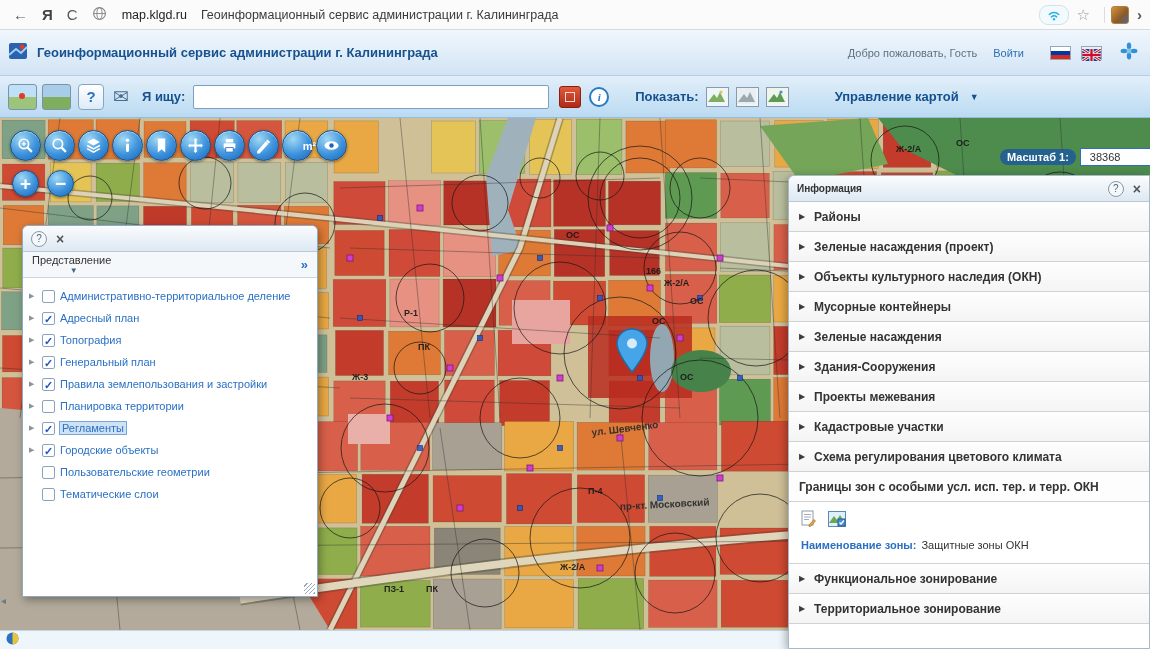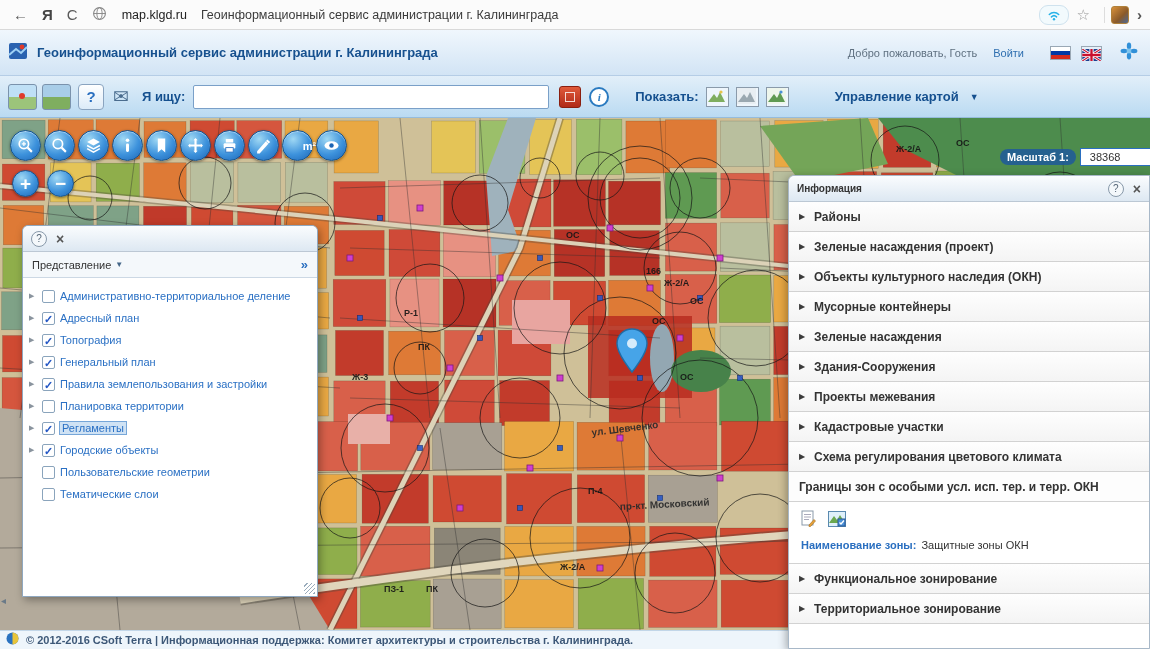--- a/index.html
+++ b/index.html
@@ -66,21 +66,21 @@
 
   
   .panel-head{height:25px;background:linear-gradient(#fafcfe,#dde8f2);border-bottom:1px solid #bcc8d4;display:flex;align-items:center;padding:0 8px;border-radius:6px 6px 0 0;}
   .panel-title{font-weight:bold;font-size:10px;color:#333;flex:1;}
   .help-circle{width:14px;height:14px;border-radius:50%;border:1px solid #8899aa;color:#556677;font-size:10px;line-height:1;display:flex;align-items:center;justify-content:center;margin-right:9px;background:#f4f8fb;flex:none;cursor:pointer;}
   .close-x{color:#555;font-weight:bold;font-size:14px;line-height:1;cursor:pointer;}
 
   
   .legend{position:absolute;left:22px;top:225px;width:296px;height:372px;background:#fff;border:1px solid #90a8c0;border-radius:6px 6px 0 0;box-shadow:2px 3px 9px rgba(0,0,0,.35);z-index:10;box-sizing:border-box;}
   .legend-toolbar{height:25px;border-bottom:1px solid #ccd8e4;display:flex;align-items:center;padding:0 9px;background:#f4f8fb;}
-  .view-btn{font-size:11px;color:#333;display:flex;align-items:center;cursor:pointer;}
+  .view-btn{font-size:11px;color:#333;display:flex;align-items:center;cursor:pointer;flex-direction:column;}
   .view-btn .caret{color:#446688;margin-left:4px;font-size:8px;}
   .dbl-chevron{margin-left:auto;color:#2a6fc0;font-weight:bold;font-size:13px;cursor:pointer;}
   .legend-items{padding:7px 4px 0 6px;}
   .litem{display:flex;align-items:center;height:22px;}
   .tri{width:12px;flex:none;font-size:7px;color:#8a949e;}
   .cb{width:13px;height:13px;border:1px solid #8aa4bc;border-radius:2px;background:#fff;margin:0 5px 0 1px;flex:none;font-size:11px;line-height:12px;text-align:center;font-weight:bold;color:transparent;box-sizing:border-box;cursor:pointer;}
   .cb.checked{color:#2457c5;}
   .llabel{font-size:11px;color:#2a70c4;white-space:nowrap;cursor:pointer;}
   .llabel.selected{background:#cfe2f4;outline:1px solid #76a6d8;padding:0 2px;}
   .grip{position:absolute;right:2px;bottom:2px;width:11px;height:11px;background:repeating-linear-gradient(135deg,transparent 0 2px,#9aacbc 2px 3px);}
@@ -800,16 +800,15 @@
 
   <span class="collapse-arrow">◂</span>
 
   <div class="footer">
     <span>
       <svg width="13" height="13" viewBox="0 0 13 13">
           <circle cx="6.5" cy="6.5" r="6" fill="#2a72c0"></circle>
           <path d="M6.5 0.5 A6 6 0 0 1 6.5 12.5 Z" fill="#e8c43a"></path>
         </svg>
     </span>
-    <span class="f-text">© 2012-2016 CSoft Terra | Информационная поддержка: Комитет архитектуры и строительства г. Калининграда.</span>
   </div>
 
 </div>
 
 </body></html>

